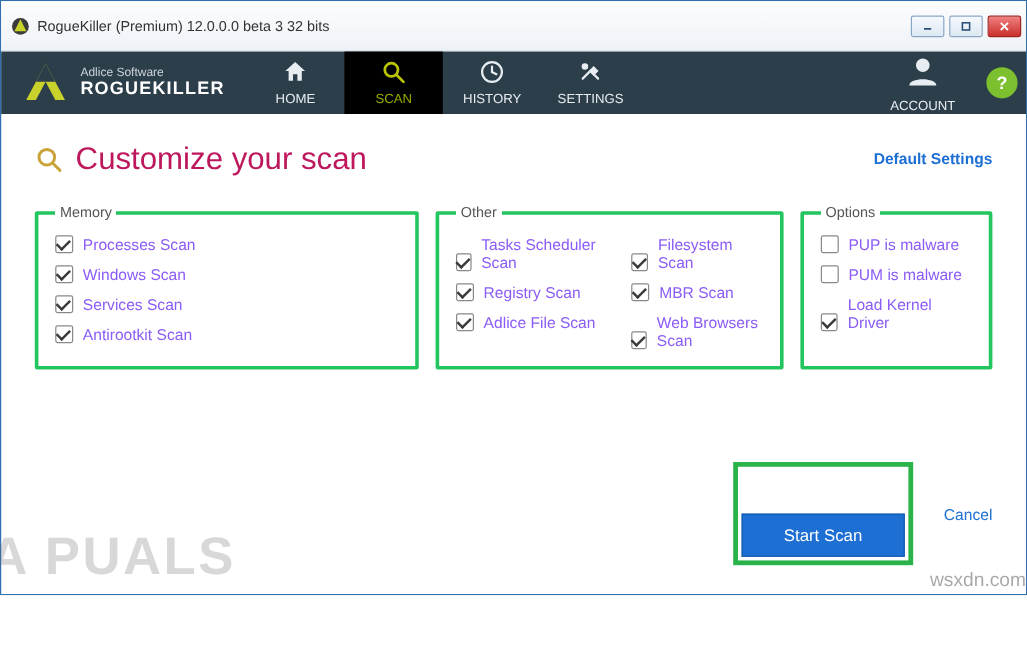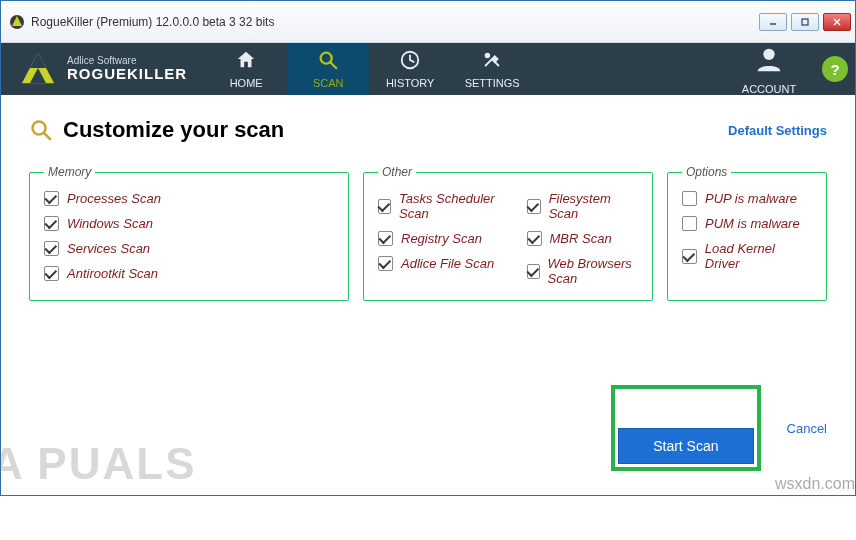--- a/index.html
+++ b/index.html
@@ -11,40 +11,40 @@
   .win-btns { display: flex; gap: 4px; }
   .win-btn { width: 28px; height: 18px; border: 1px solid #8aa7c6; background: linear-gradient(#f6f9fc,#dde8f3); display:flex; align-items:center; justify-content:center; font-size:10px; color:#2a4e78; border-radius:2px; }
   .win-btn.close { background: linear-gradient(#f08080,#c9302c); border-color:#a02622; color:#fff; }
   .topnav { height: 52px; background: #2c3e4a; display:flex; align-items:stretch; }
   .brand { display:flex; align-items:center; gap:10px; padding:0 18px; min-width:185px; }
   .brand-text { color:#fff; line-height:1.1; }
   .brand-text .small { font-size:10px; color:#cdd6dc; }
   .brand-text .big { font-size:15px; font-weight:700; letter-spacing:1px; }
   .tabs { display:flex; }
   .tab { width:82px; display:flex; flex-direction:column; align-items:center; justify-content:center; color:#e7edf1; font-size:11px; gap:6px; cursor:pointer; }
-  .tab.active { background:#0c4a6e; color:#9aab00; }
+  .tab.active { background:#000000; color:#9aab00; }
   .tab .tab-icon { width:22px; height:22px; }
   .spacer { flex:1; }
   .acct { width:92px; display:flex; flex-direction:column; align-items:center; justify-content:center; color:#e7edf1; font-size:11px; gap:6px; cursor:pointer;}
   .help { width:40px; display:flex; align-items:center; justify-content:center; }
   .help-badge { width:26px; height:26px; border-radius:50%; background:#7cbf2f; color:#fff; display:flex; align-items:center; justify-content:center; font-weight:700; font-size:15px; cursor:pointer;}
   .content { padding: 22px 28px 18px 28px; min-height: 400px; position:relative; }
   .header-row { display:flex; align-items:center; justify-content:space-between; margin-bottom: 22px; }
   .page-title-wrap { display:flex; align-items:center; gap:10px; }
-  .page-title { font-size:22px; font-weight:700; color:#000000; }
+  .page-title { font-size:26px; font-weight:400; color:#be185d; }
   .link-default { color:#1d6fd4; font-size:13px; cursor:pointer;font-weight:bold; }
   .groups { display:flex; gap:14px; }
-  fieldset.group { border:1px solid #22c55e; border-radius:2px; padding: 12px 14px 14px 14px; font-style: italic; }
+  fieldset.group { border:3px solid #22c55e; border-radius:2px; padding: 12px 14px 14px 14px; }
   fieldset.group legend { font-size:12px; color:#555; padding:0 4px; }
   .g-memory { flex: 0 0 320px; }
   .g-other { flex: 0 0 290px; }
   .g-options { flex: 1; }
   .col { display:flex; flex-direction:column; gap:10px; }
   .two-col { display:flex; gap: 28px; }
-  .check { display:flex; align-items:center; gap:8px; color:#7f1d1d; cursor:pointer; }
+  .check { display:flex; align-items:flex-end; gap:8px; color:#8b5cf6; cursor:pointer; }
   .cb { width:15px; height:15px; border:1px solid #888; border-radius:2px; display:inline-flex; align-items:center; justify-content:center; background:#fff; }
   .cb.checked::after { content:""; width:9px; height:5px; border-left:2px solid #3a3a3a; border-bottom:2px solid #3a3a3a; transform: rotate(-45deg) translate(0px,-1px); }
   .footer { position:absolute; right:28px; bottom:24px; display:flex; align-items:center; gap:26px; }
   .btn-primary-wrap { border:4px solid #2ab34a; padding:3px; }
   .btn-primary { background:#1d6fd4; color:#fff; border:1px solid #145aad; padding:9px 34px; font-size:14px; cursor:pointer;margin-top:36px; }
   .link-cancel { color:#1d6fd4; font-size:13px; cursor:pointer; }
   .watermark { position:absolute; left:-10px; bottom:6px; font-size:44px; font-weight:700; color:rgba(100,100,100,0.25); letter-spacing:2px; font-family: Arial, sans-serif; pointer-events:none; }
   .watermark2 { position:absolute; right:0; bottom:2px; font-size:16px; color:rgba(0,0,0,0.35); pointer-events:none;}
   .logo-svg { width:38px; height:38px; }
 </style>

